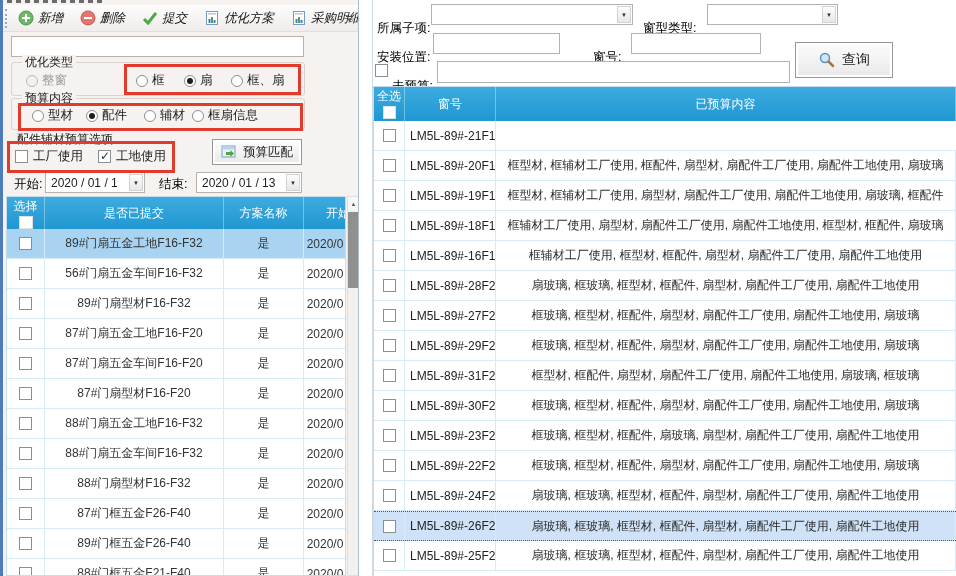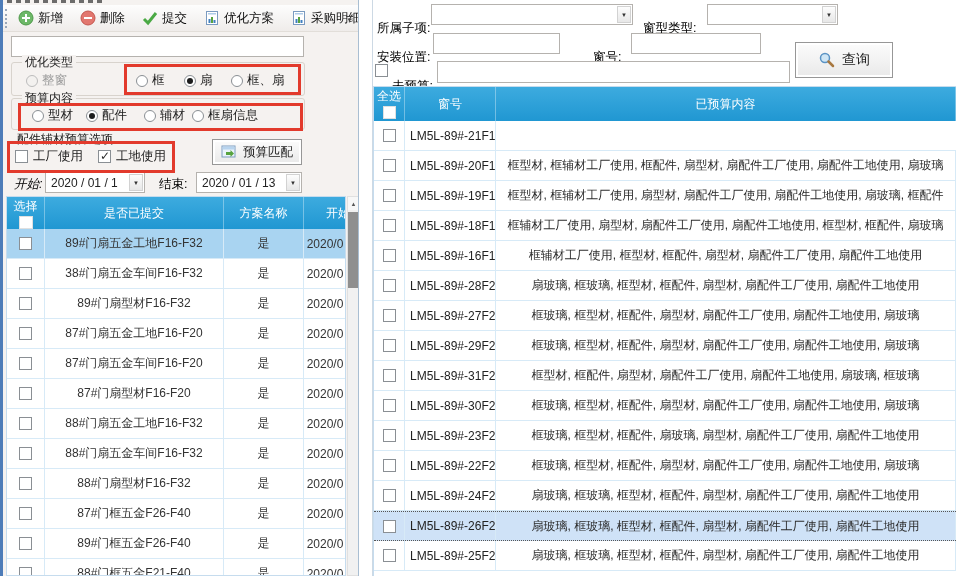--- a/index.html
+++ b/index.html
@@ -10,21 +10,21 @@
   .left-panel { position: absolute; left: 0; top: 0; width: 358px; height: 576px;
     background: #f5f2f0; border-left: 3px solid #4d7cb8; }
   .top-clip { position: absolute; left: 4px; top: 0; width: 96px; height: 3px; overflow: hidden;
     background: repeating-linear-gradient(90deg, #4a4a4a 0 5px, transparent 5px 9px); opacity: .8; }
 
   .toolbar { position: absolute; left: 0; top: 5px; width: 355px; height: 27px;
     background: linear-gradient(#fdfdfd, #efecea); border-bottom: 1px solid #e2ded9;
     display: flex; align-items: center; padding-left: 10px; }
   .tb-grip { position: absolute; left: 2px; top: 4px; width: 3px; height: 19px;
     border-left: 2px dotted #9aa7b8; }
-  .tb-btn { display: flex; align-items: center; gap: 4px; padding: 2px 5px; margin-right: 7px; cursor: default; }
+  .tb-btn { display: flex; align-items: center; gap: 4px; padding: 2px 5px; margin-right: 7px; cursor: default; font-style: italic; }
   .tb-icon { width: 16px; height: 16px; display: inline-block; }
   .tb-icon svg { width: 16px; height: 16px; display: block; }
   .tb-label { font-size: 12.5px; color: #111; white-space: nowrap; }
   .tb-caret { font-size: 7px; color: #333; margin-left: 3px; }
   .tb-overflow { position: absolute; right: 2px; top: 6px; width: 13px; height: 17px;
     display: flex; flex-direction: column; align-items: center; justify-content: center; gap: 1px; }
   .tb-overflow .bar { width: 7px; height: 1px; background: #444; }
   .tb-overflow .car { font-size: 6px; color: #444; line-height: 5px; }
 
   .name-input { position: absolute; left: 8px; top: 36px; width: 293px; height: 21px;
@@ -67,21 +67,21 @@
     font-size: 12px; font-weight: bold; color: #2b2b2b; }
   .check-label { font-size: 12.5px; color: #1a1a1a; }
 
   .btn { border: 1px solid #979797; background: linear-gradient(#fcfcfc, #e9e9e9);
     box-shadow: inset 0 0 0 2px #fff; display: flex; align-items: center; justify-content: center; gap: 6px; }
   .match-btn { position: absolute; left: 209px; top: 139px; width: 90px; height: 26px; font-size: 12.5px; }
   .match-btn svg, .query-btn svg { display: block; }
 
   .dates { position: absolute; left: 0; top: 172px; width: 310px; height: 22px; }
   .date-label { position: absolute; top: 4px; font-size: 12.5px; color: #000; }
-  #start-label { left: 11px; font-style: italic; } #end-label { left: 156px; }
+  #start-label { left: 11px; } #end-label { left: 156px; }
   .combo { position: absolute; background: #fff; border: 1px solid #b5b2ae; height: 21px; }
   .combo .combo-text { position: absolute; left: 5px; top: 3px; right: 16px; font-size: 12px;
     white-space: nowrap; overflow: hidden; }
   .combo .arrow { position: absolute; right: 1px; top: 1px; bottom: 1px; width: 14px;
     background: linear-gradient(#fdfdfd, #e7e7e7); border: 1px solid #d2d2d2;
     display: flex; align-items: center; justify-content: center; font-size: 6px; color: #333; }
   #start-combo { left: 42px; top: 0; width: 100px; }
   #end-combo { left: 193px; top: 0; width: 106px; }
 
   
@@ -315,21 +315,21 @@
               <span class="checkbox"></span>
             </div>
             <div class="pr-cell">89#门扇五金工地F16-F32</div>
             <div class="pr-cell">是</div>
             <div class="pr-cell">2020/0</div>
           </div>
           <div class="plan-row">
             <div class="pr-cell pr-check">
               <span class="checkbox"></span>
             </div>
-            <div class="pr-cell">38#门扇五金车间F16-F32</div>
+            <div class="pr-cell">56#门扇五金车间F16-F32</div>
             <div class="pr-cell">是</div>
             <div class="pr-cell">2020/0</div>
           </div>
           <div class="plan-row">
             <div class="pr-cell pr-check">
               <span class="checkbox"></span>
             </div>
             <div class="pr-cell">89#门扇型材F16-F32</div>
             <div class="pr-cell">是</div>
             <div class="pr-cell">2020/0</div>

